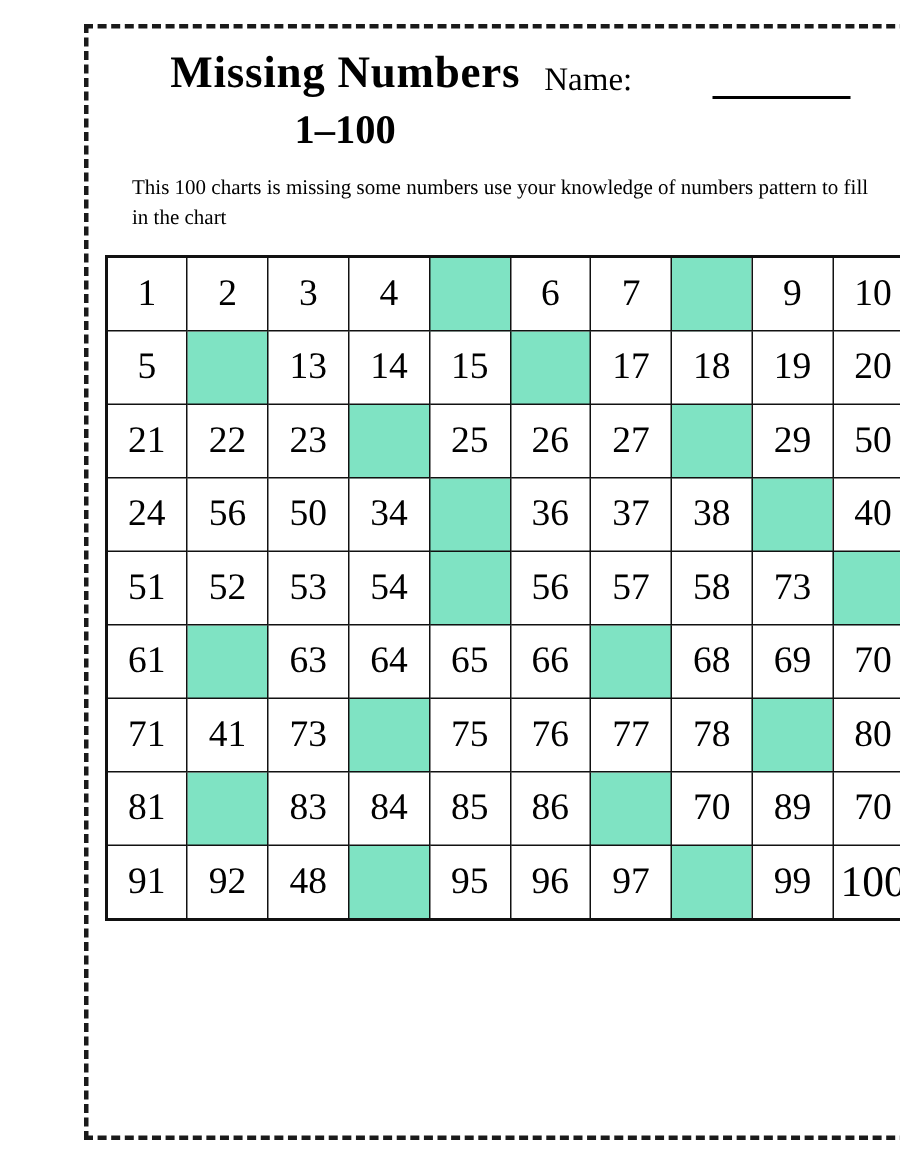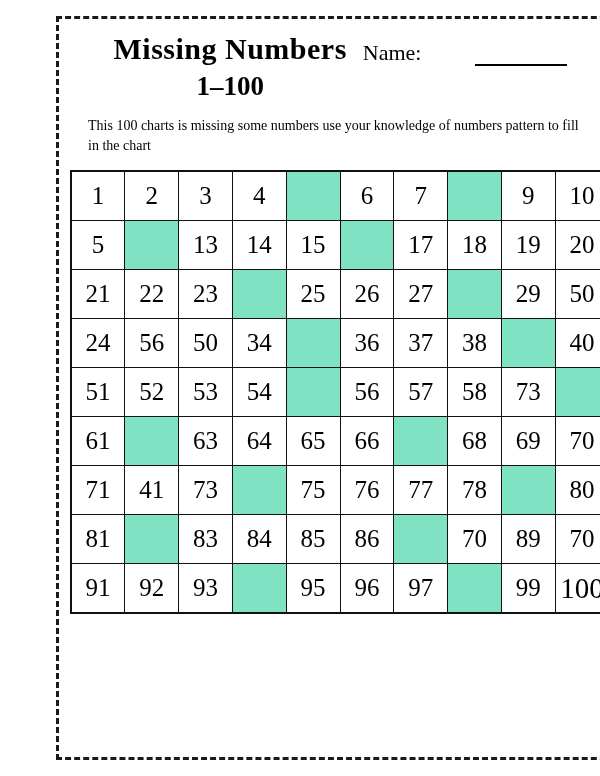--- a/index.html
+++ b/index.html
@@ -238,21 +238,21 @@
               <td class="num">85</td>
               <td class="num">86</td>
               <td class="blank"></td>
               <td class="num">70</td>
               <td class="num">89</td>
               <td class="num">70</td>
             </tr>
             <tr>
               <td class="num">91</td>
               <td class="num">92</td>
-              <td class="num">93</td>
+              <td class="num">48</td>
               <td class="blank"></td>
               <td class="num">95</td>
               <td class="num">96</td>
               <td class="num">97</td>
               <td class="blank"></td>
               <td class="num">99</td>
               <td class="num wide">100</td>
             </tr>
           </tbody>
       </table>

